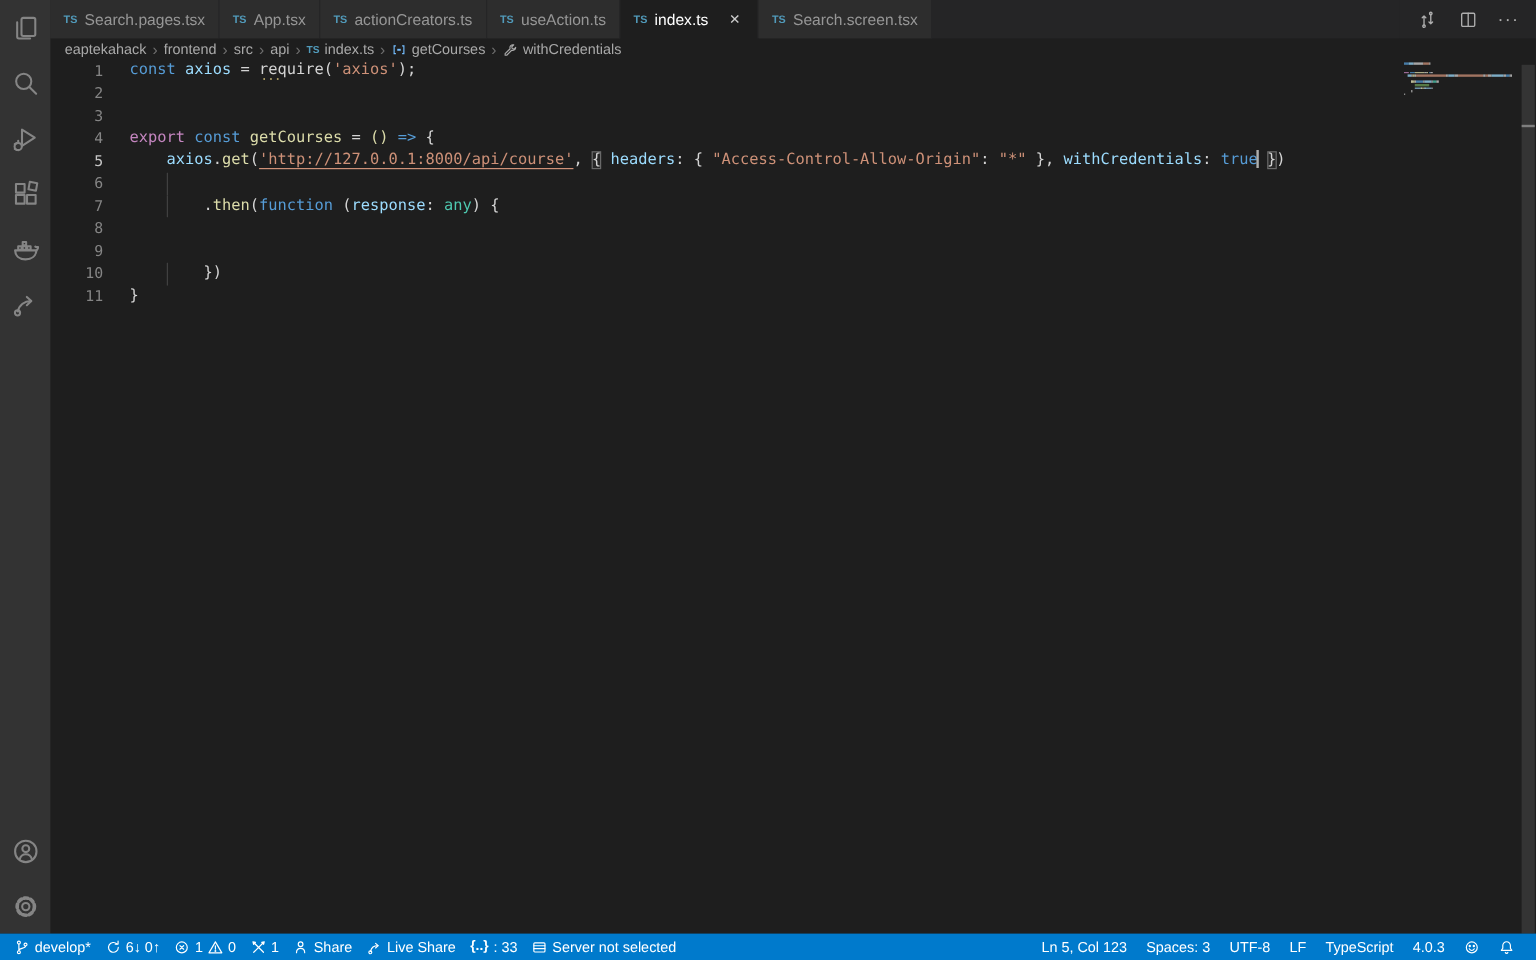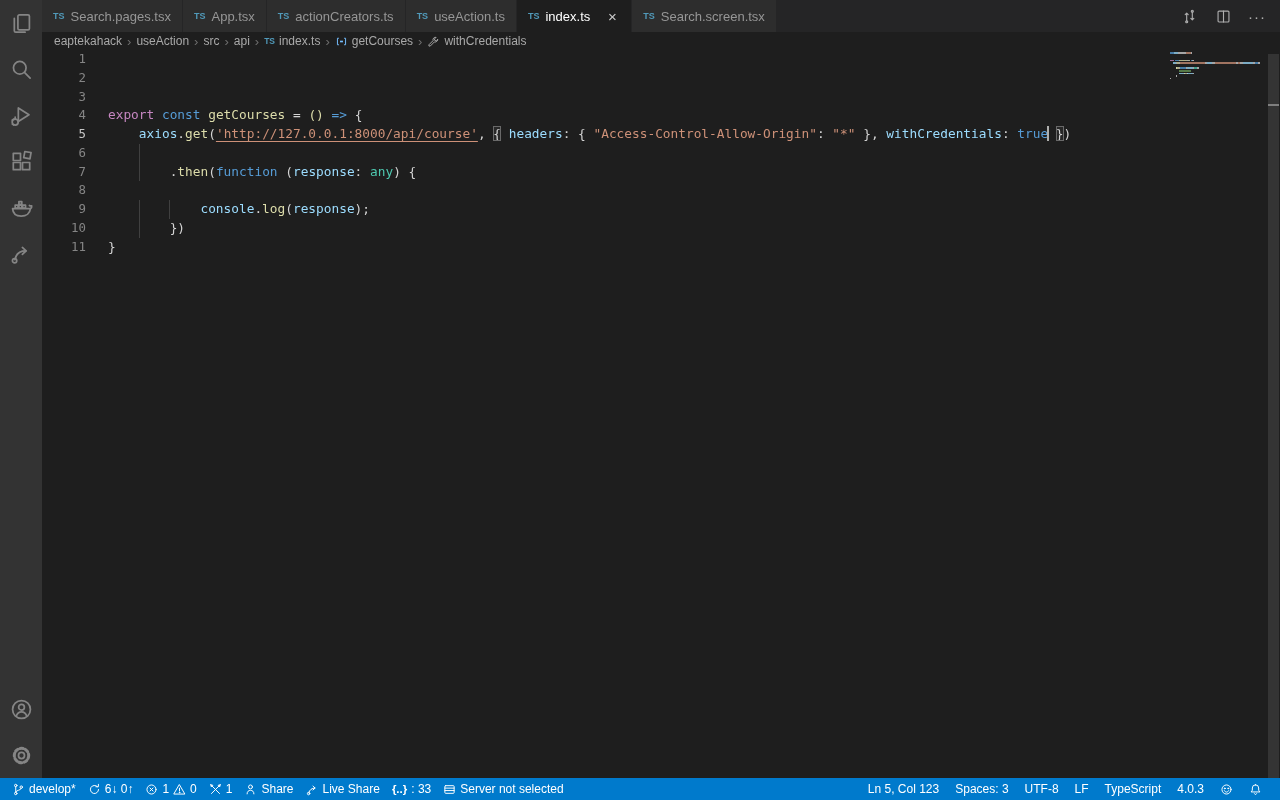--- a/index.html
+++ b/index.html
@@ -135,21 +135,21 @@
           </div>
           <div class="ea-icon ea-more">···</div>
         </div>
       </div>
     <div id="breadcrumbs">
         <span class="bc-item">
           <span>eaptekahack</span>
         </span>
         <span class="bc-sep">›</span>
         <span class="bc-item">
-          <span>useAction</span>
+          <span>frontend</span>
         </span>
         <span class="bc-sep">›</span>
         <span class="bc-item">
           <span>src</span>
         </span>
         <span class="bc-sep">›</span>
         <span class="bc-item">
           <span>api</span>
         </span>
         <span class="bc-sep">›</span>
@@ -173,20 +173,21 @@
             <svg viewBox="0 0 16 16" fill="none" stroke="currentColor" stroke-width="1.2" stroke-linecap="round" stroke-linejoin="round">
               <path d="M13.2 5.6a3.1 3.1 0 0 1-4.1 2.9L4 13.6H2.4V12l5.1-5.1a3.1 3.1 0 0 1 3.7-4l-2 2 .5 1.9 1.9.5z"></path>
             </svg>
           </span>
           <span>withCredentials</span>
         </span>
       </div>
     <div id="code">
         <div class="code-row">
           <div class="ln">1</div>
+          <div class="lc"><span class="tok-kw">const</span><span class="tok-fg"> </span><span class="tok-var">axios</span><span class="tok-fg"> = </span><span class="tok-fg tok-hint">require</span><span class="tok-fg">(</span><span class="tok-str">'axios'</span><span class="tok-fg">);</span></div>
         </div>
         <div class="code-row">
           <div class="ln">2</div>
           <div class="lc"></div>
         </div>
         <div class="code-row">
           <div class="ln">3</div>
           <div class="lc"></div>
         </div>
         <div class="code-row">
@@ -203,21 +204,20 @@
         </div>
         <div class="code-row">
           <div class="ln">7</div>
           <div class="lc"><span class="guide" style="left: 30.72px;"></span><span class="tok-fg">        </span><span class="tok-fg">.</span><span class="tok-fn">then</span><span class="tok-fg">(</span><span class="tok-kw">function</span><span class="tok-fg"> (</span><span class="tok-var">response</span><span class="tok-fg">: </span><span class="tok-type">any</span><span class="tok-fg">) {</span></div>
         </div>
         <div class="code-row">
           <div class="ln">8</div>
         </div>
         <div class="code-row">
           <div class="ln">9</div>
-          <div class="lc"><span class="guide" style="left: 30.72px;"></span><span class="guide" style="left: 61.44px;"></span><span class="tok-fg">            </span><span class="tok-var">console</span><span class="tok-fg">.</span><span class="tok-fn">log</span><span class="tok-fg">(</span><span class="tok-var">response</span><span class="tok-fg">);</span></div>
         </div>
         <div class="code-row">
           <div class="ln">10</div>
           <div class="lc"><span class="guide" style="left: 30.72px;"></span><span class="tok-fg">        </span><span class="tok-fg">})</span></div>
         </div>
         <div class="code-row">
           <div class="ln">11</div>
           <div class="lc"><span class="tok-fg">}</span></div>
         </div>
       </div>

